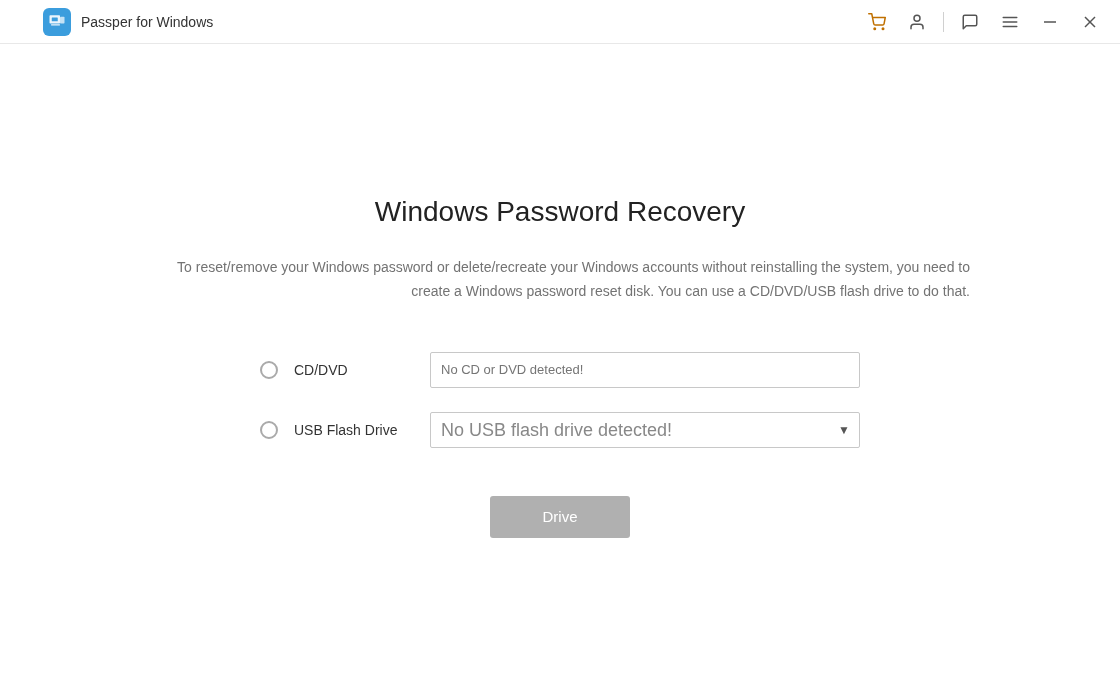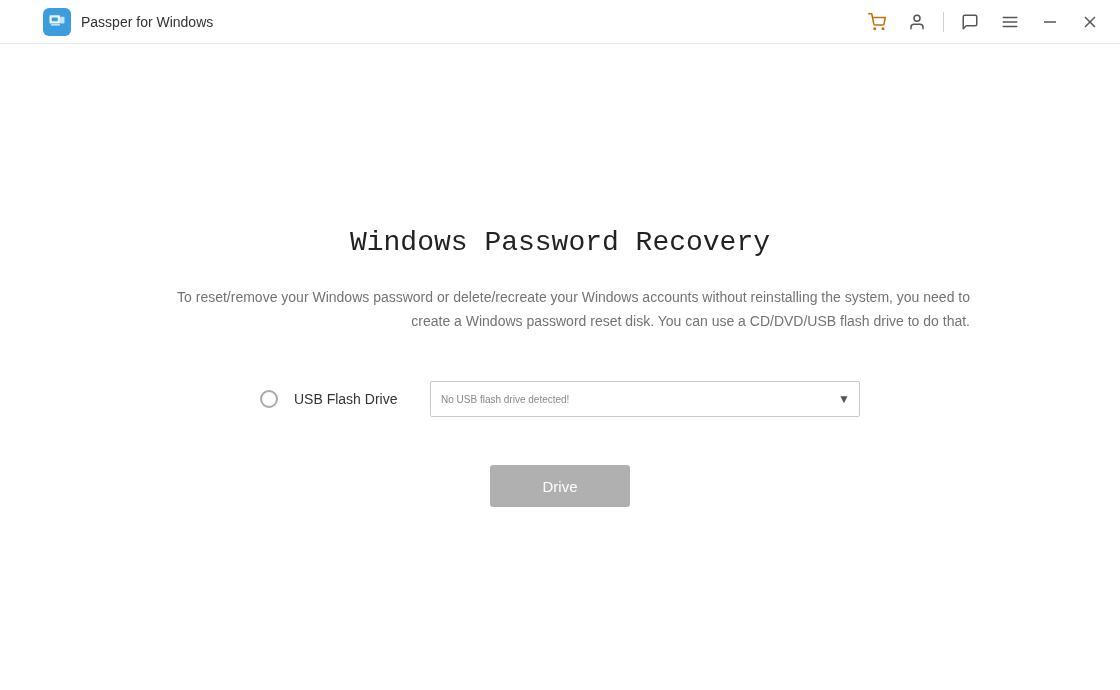--- a/index.html
+++ b/index.html
@@ -105,21 +105,20 @@
       justify-content: center;
       padding: 40px 60px;
     }
 
     .page-title {
       font-size: 28px;
       font-weight: 400;
       color: #222222;
       margin-bottom: 28px;
       text-align: center;
-      font-family: Liberation Mono, monospace;
     }
 
     .page-description {
       font-size: 14px;
       color: #737373;
       text-align: right;
       line-height: 1.7;
       max-width: 820px;
       margin-bottom: 48px;
     }
@@ -195,21 +194,21 @@
       display: flex;
       align-items: center;
     }
 
     .option-select {
       width: 100%;
       height: 36px;
       border: 1px solid #c8c8c8;
       border-radius: 2px;
       padding: 0 32px 0 10px;
-      font-size: 10px;
+      font-size: 18px;
       color: #888888;
       background: #ffffff;
       outline: none;
       appearance: none;
       -webkit-appearance: none;
       cursor: pointer;
     }
 
     .select-arrow {
       position: absolute;
@@ -289,20 +288,25 @@
     </div>
   </div>
 </div>
 
 <div class="main-content">
   <h1 class="page-title">Windows Password Recovery</h1>
   <p class="page-description">To reset/remove your Windows password or delete/recreate your Windows accounts without reinstalling the system, you need to create a Windows password reset disk. You can use a CD/DVD/USB flash drive to do that.</p>
 
   <div class="options-container">
 
+    <div class="option-row">
+      <input type="radio" name="drive-option" class="radio-btn" style="">
+      <span class="option-label">CD/DVD</span>
+      <input type="text" class="option-input" readonly="" placeholder="No CD or DVD detected!" style="">
+    </div>
 
     <div class="option-row">
       <input type="radio" name="drive-option" class="radio-btn" style="">
       <span class="option-label">USB Flash Drive</span>
       <div class="option-select-wrapper">
         <select class="option-select">
           <option>No USB flash drive detected!</option>
         </select>
         <span class="select-arrow">▼</span>
       </div>

